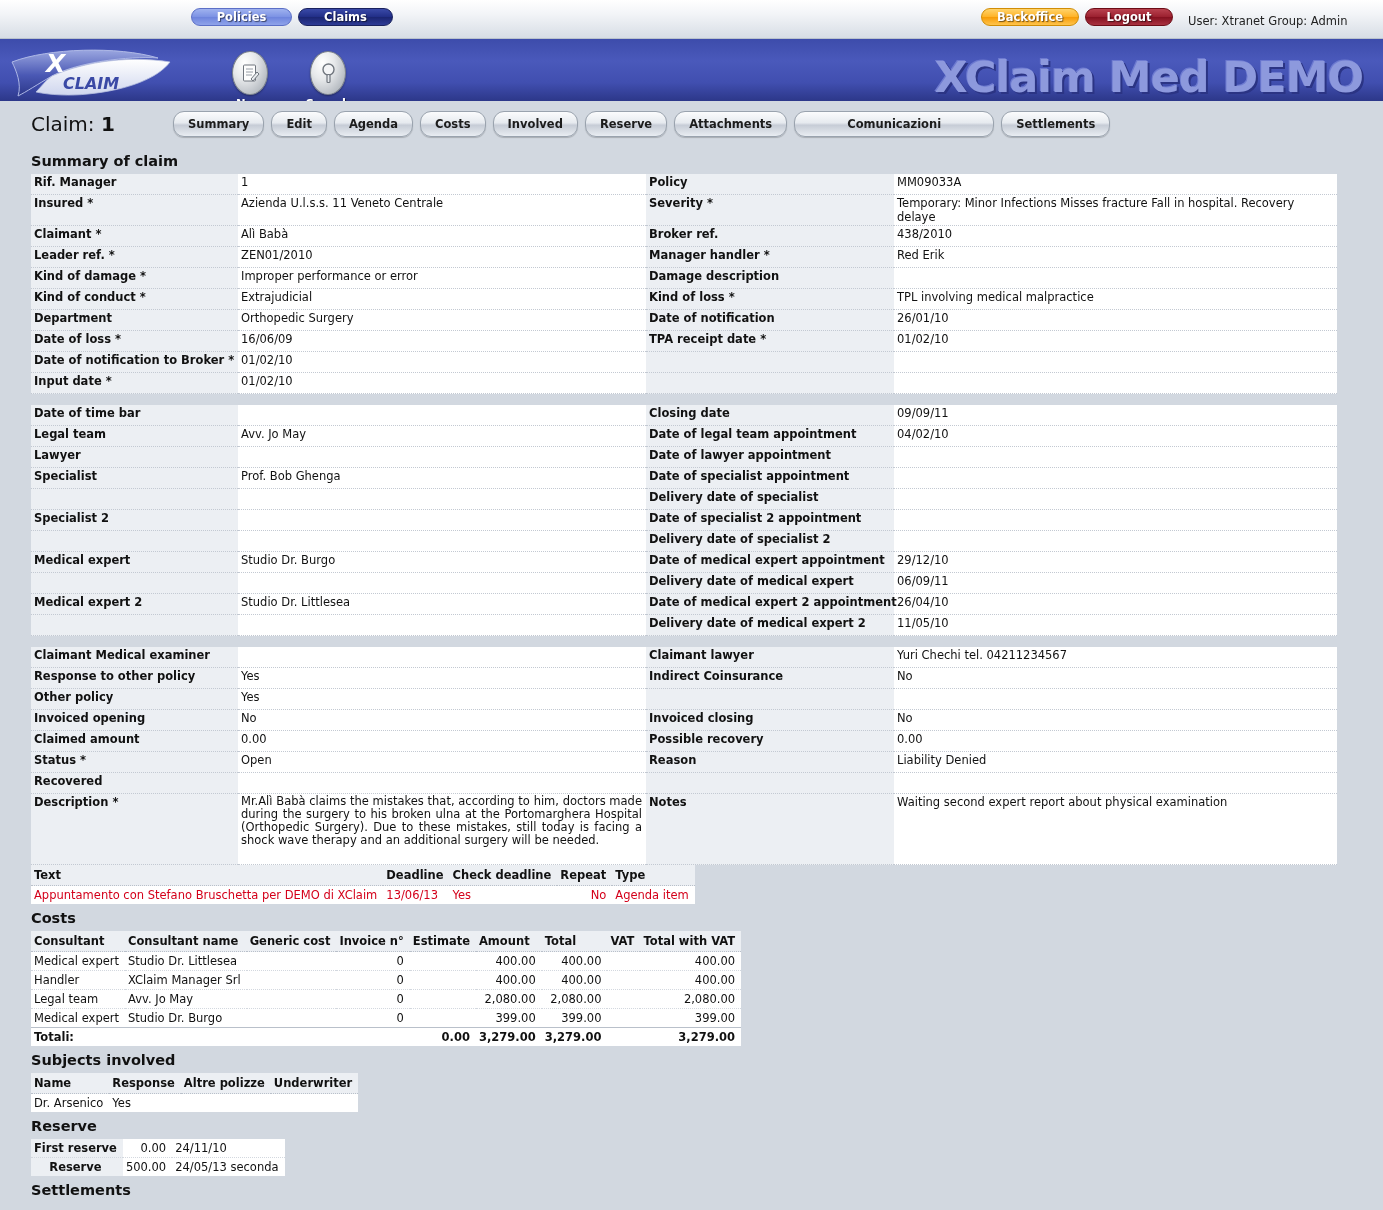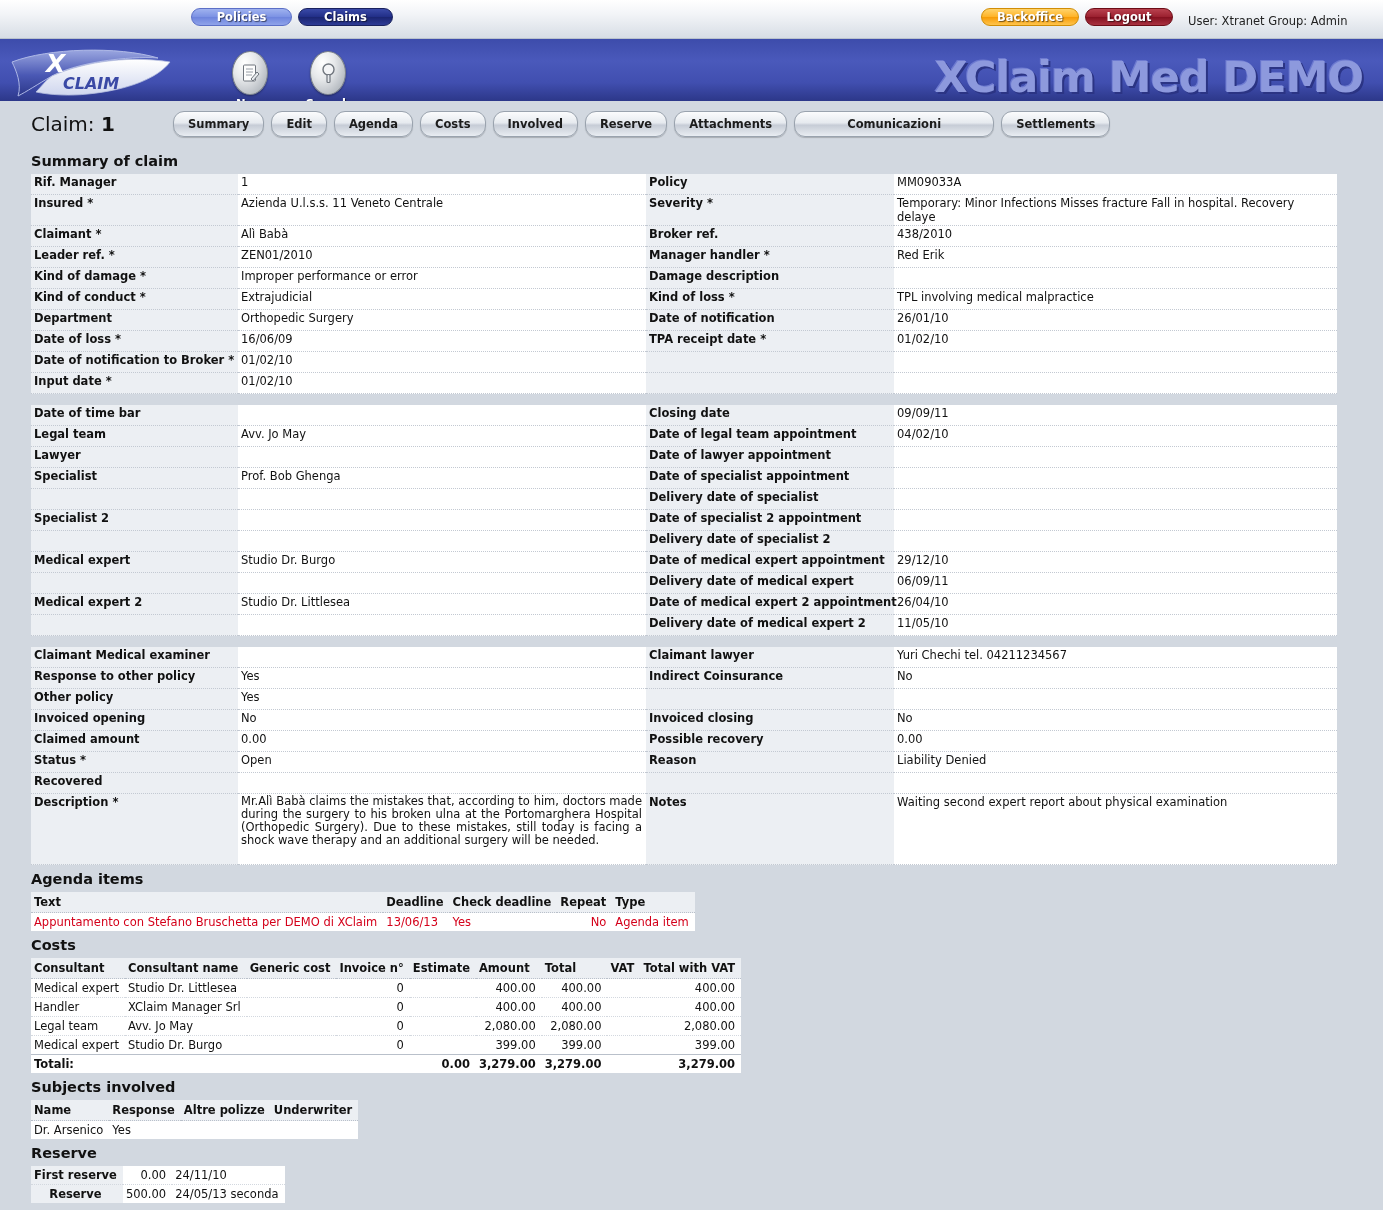--- a/index.html
+++ b/index.html
@@ -424,21 +424,20 @@
         </tr>
         <tr>
           <td class="lab tall">Description *</td>
           <td class="desc tall">Mr.Alì Babà claims the mistakes that, according to him, doctors made during the surgery to his broken ulna at the Portomarghera Hospital (Orthopedic Surgery). Due to these mistakes, still today is facing a shock wave therapy and an additional surgery will be needed.</td>
           <td class="lab tall">Notes</td>
           <td class="val tall">Waiting second expert report about physical examination</td>
         </tr>
       </tbody>
   </table>
 
-  <h2 class="sect sect-top">Agenda items</h2>
   <table class="dtable agenda">
     <thead>
         <tr id="agenda-head">
           <th>Text</th>
           <th>Deadline</th>
           <th>Check deadline</th>
           <th>Repeat</th>
           <th>Type</th>
         </tr>
       </thead>

